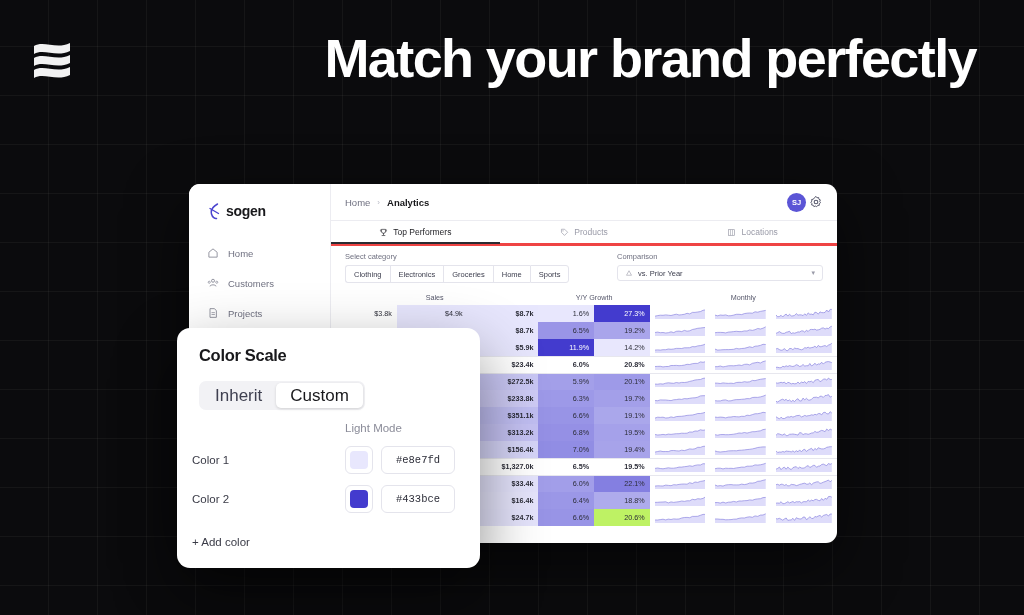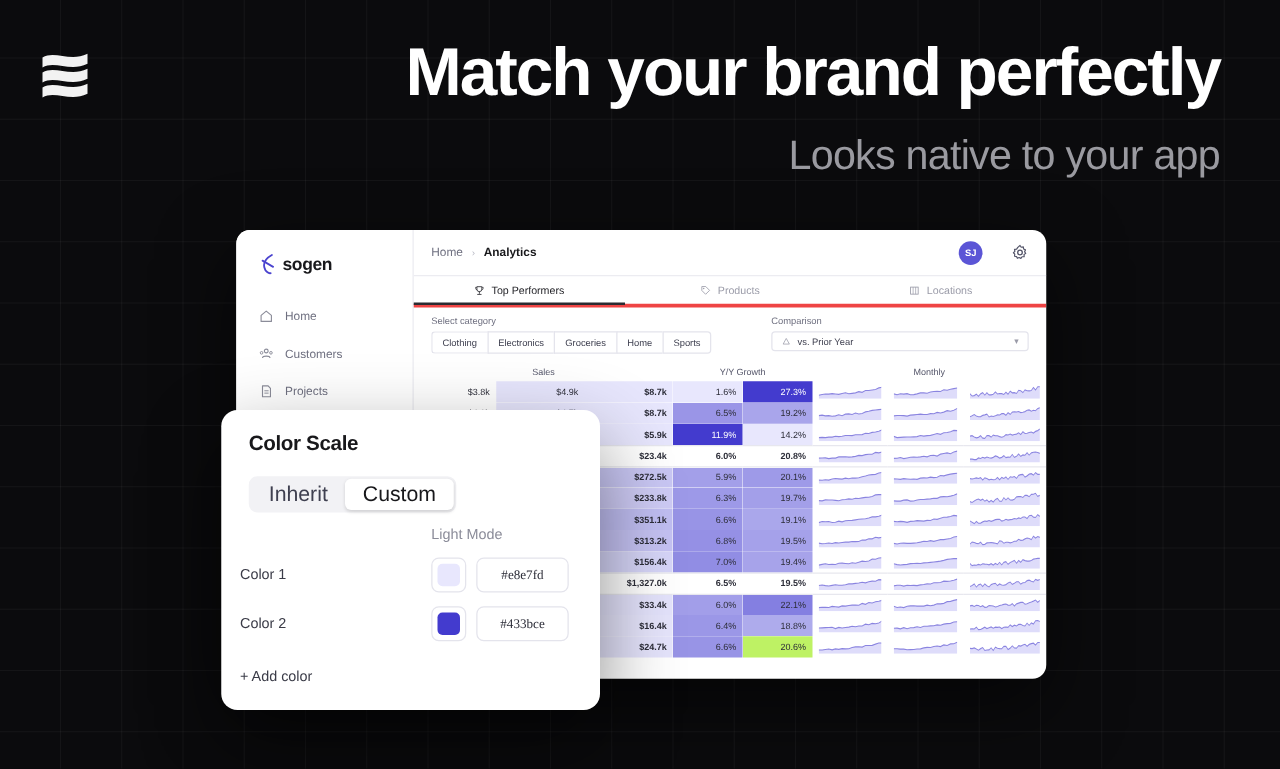--- a/index.html
+++ b/index.html
@@ -88,21 +88,21 @@
   #topbar {
     height: 37px; flex: 0 0 37px;
     border-bottom: 1px solid #ececf1;
     display: flex; align-items: center;
     padding: 0 14px;
   }
   #breadcrumb { display: flex; align-items: center; gap: 7px; font-size: 9.5px; }
   #breadcrumb .crumb { color: #6f7080; cursor: pointer; }
   #breadcrumb .sep { color: #b8b9c4; font-size: 8px; }
   #breadcrumb .crumb.current { color: #18181b; font-weight: 700; }
-  #topbar-right { margin-left: auto; display: flex; align-items: center; gap: 23px; }
+  #topbar-right { margin-left: auto; display: flex; align-items: center; gap: 3px; }
   #avatar {
     width: 19px; height: 19px; border-radius: 50%;
     background: #5b55d6; color: #fff;
     font-size: 7.5px; font-weight: 700;
     display: flex; align-items: center; justify-content: center;
     cursor: pointer;
   }
   #settings-btn { width: 14px; height: 14px; cursor: pointer; }
 
   
@@ -211,42 +211,41 @@
     width: 28px; height: 28px; border-radius: 6px;
     border: 1px solid #e4e4ec; background: #fff;
     display: flex; align-items: center; justify-content: center;
     cursor: pointer; flex: 0 0 28px;
   }
   .swatch i { display: block; width: 18px; height: 18px; border-radius: 4px; }
   .hex-input {
     margin-left: 8px; width: 74px; height: 28px;
     border: 1px solid #e4e4ec; border-radius: 6px;
     background: #fff; font-size: 10.5px; color: #2c2d38;
-    font-family: Liberation Serif, serif;
+    font-family: Liberation Mono, monospace;
     display: flex; align-items: center; justify-content: center;
     cursor: text;
   }
   #add-color {
     position: absolute; left: 192px; top: 536px;
     font-size: 11.5px; color: #3a3b47; cursor: pointer;
   }
 </style>
 </head>
 <body>
 
 <div id="bg-grid"></div>
 
 <div id="hero">
   <svg id="brand-logo" viewBox="0 0 44 46">
     <path d="M4 8 C14 2, 26 12, 40 5 L40 13 C26 20, 14 10, 4 16 Z" fill="#f2f2f2"></path>
     <path d="M4 20 C14 14, 26 24, 40 17 L40 25 C26 32, 14 22, 4 28 Z" fill="#f2f2f2"></path>
     <path d="M4 32 C14 26, 26 36, 40 29 L40 37 C26 44, 14 34, 4 40 Z" fill="#f2f2f2"></path>
   </svg>
   <div id="headline">Match your brand perfectly</div>
-  <div id="subhead">Looks native to your app</div>
 </div>
 
 <div id="app-window">
 
   <div id="sidebar">
     <div id="sidebar-brand">
       <svg class="mark" viewBox="0 0 15 17">
         <path d="M10.5 1 C6 3.5, 3.5 7, 4.5 11 C5.3 14.3, 8 16, 9.5 15.5" fill="none" stroke="#4b44cf" stroke-width="1.5" stroke-linecap="round"></path>
         <path d="M3 5.5 L11.5 10.5" fill="none" stroke="#4b44cf" stroke-width="1.4" stroke-linecap="round"></path>
       </svg>

